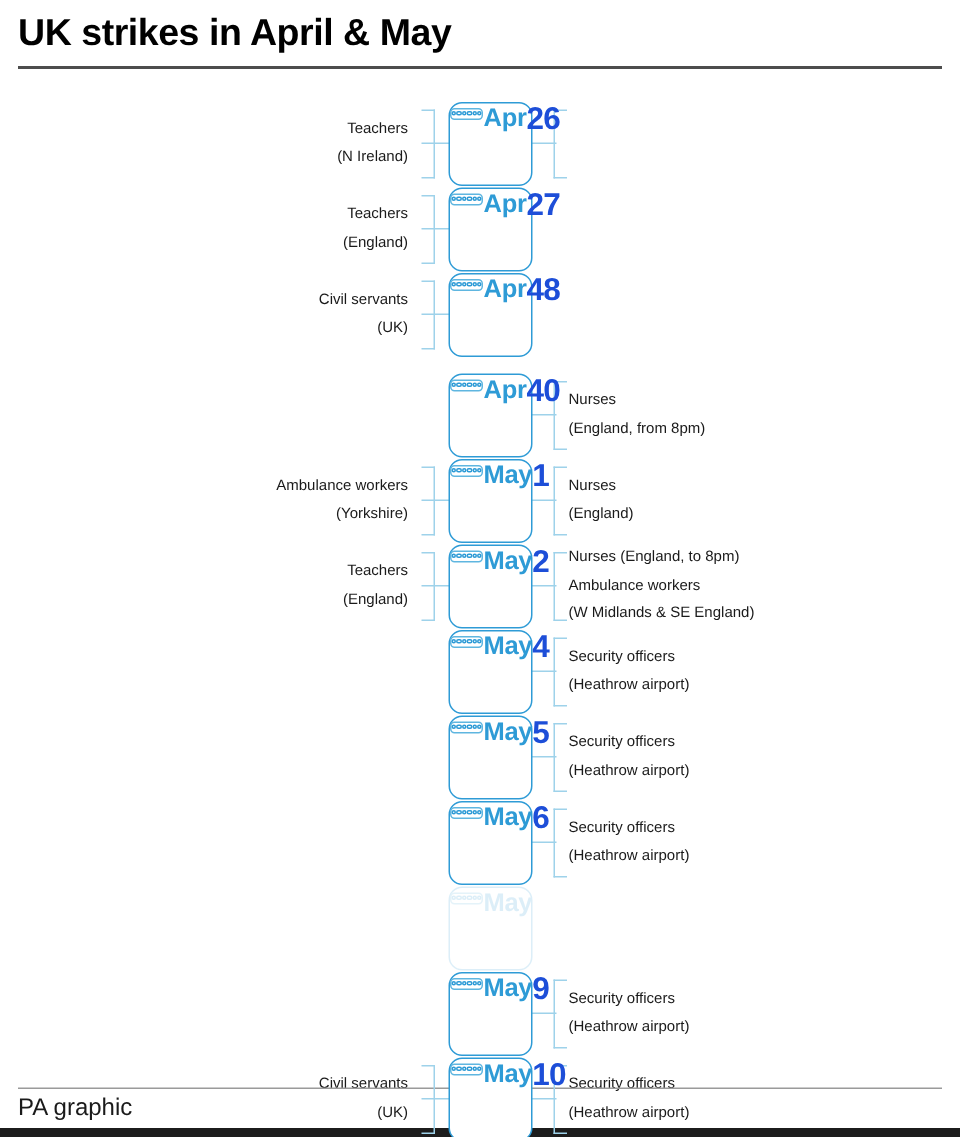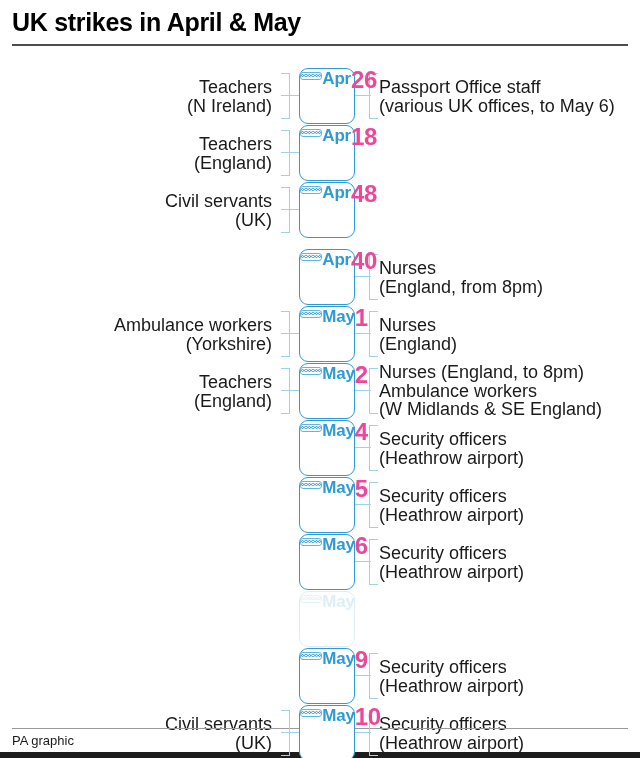--- a/index.html
+++ b/index.html
@@ -85,23 +85,23 @@
   }
   .cal-mon {
     font-size: 17px;
     font-weight: bold;
     color: #2e9bd6;
     line-height: 18px;
     margin-top: 1px;
     letter-spacing: -0.2px;
   }
   .cal-day {
-    font-size: 24px;
+    font-size: 21px;
     font-weight: bold;
-    color: #ec4899;
+    color: #1d4ed8;
     line-height: 24px;
     margin-top: -1px;
     letter-spacing: -0.5px;
   }
 
   
   .cal.ghost {
     opacity: 0.16;
     z-index: 1;
   }
@@ -133,21 +133,21 @@
     height: 1.4px;
     background: #9ed2ea;
     z-index: 2;
   }
   .stub.left  { left: 281px; width: 19px; }
   .stub.right { left: 354px; width: 17px; }
 
   
   .label {
     position: absolute;
-    font-size: 18px;
+    font-size: 10px;
     line-height: 18.5px;
     color: #1a1a1a;
     white-space: pre-line;
   }
   .label.left {
     right: 368px;
     text-align: right;
     top: 50%;
     transform: translateY(-50%);
   }
@@ -164,21 +164,21 @@
     left: 0;
     right: 0;
     bottom: 0;
   }
   .footer-rule {
     height: 1px;
     background: #9a9a9a;
     margin: 0 12px;
   }
   .footer-text {
-    font-size: 13px;
+    font-size: 16px;
     color: #1a1a1a;
     padding: 4px 12px 4px 12px;
   }
   .footer-bar {
     height: 6px;
     background: #1c1c1c;
   }
 </style>
 </head>
 <body>
@@ -201,39 +201,37 @@
           <i></i>
           <i></i>
           <i></i>
           <i></i>
         </div>
         <div class="cal-mon">Apr</div>
         <div class="cal-day">26</div>
       </div>
       <div class="stub right"></div>
       <div class="bracket right"></div>
-      <div class="label right">Passport Office staff
-(various UK offices, to May 6)</div>
     </div>
     <div class="row">
       <div class="label left">Teachers
 (England)</div>
       <div class="bracket left"></div>
       <div class="stub left"></div>
       <div class="cal">
         <div class="cal-holes">
           <i></i>
           <i></i>
           <i></i>
           <i></i>
           <i></i>
           <i></i>
         </div>
         <div class="cal-mon">Apr</div>
-        <div class="cal-day">18</div>
+        <div class="cal-day">27</div>
       </div>
     </div>
     <div class="row">
       <div class="label left">Civil servants
 (UK)</div>
       <div class="bracket left"></div>
       <div class="stub left"></div>
       <div class="cal">
         <div class="cal-holes">
           <i></i>

